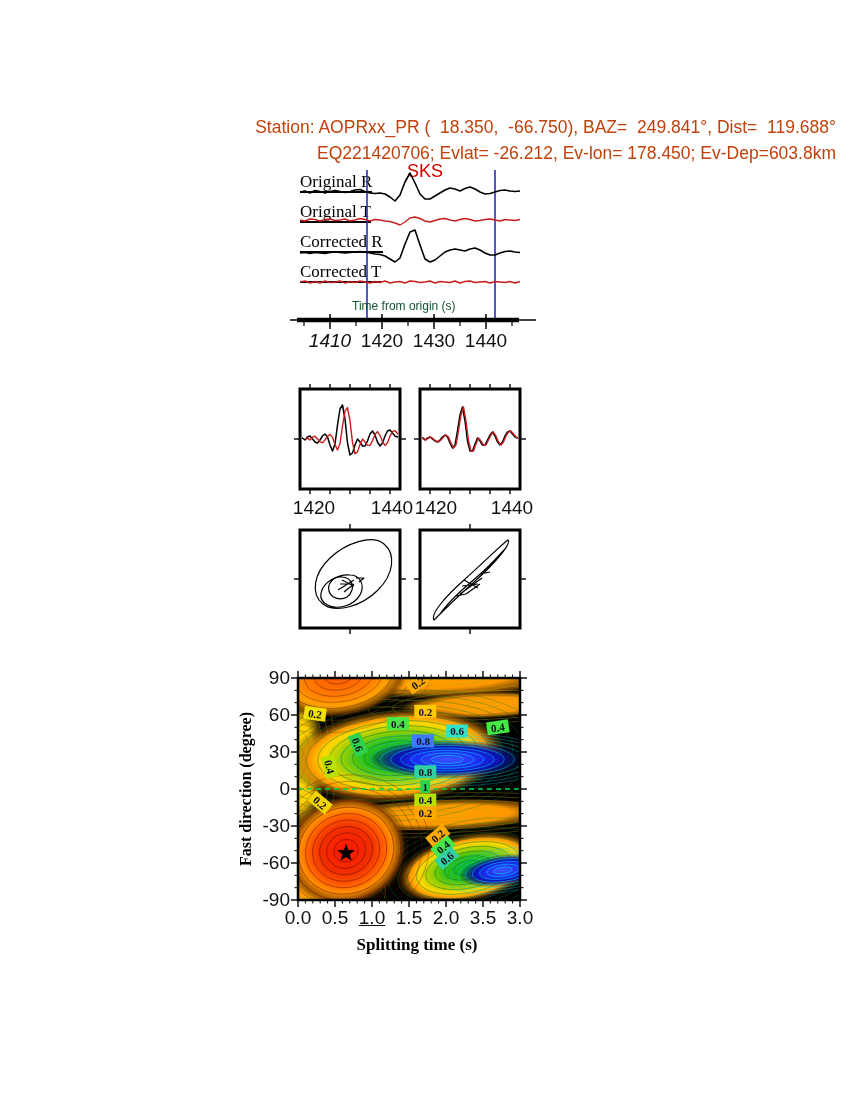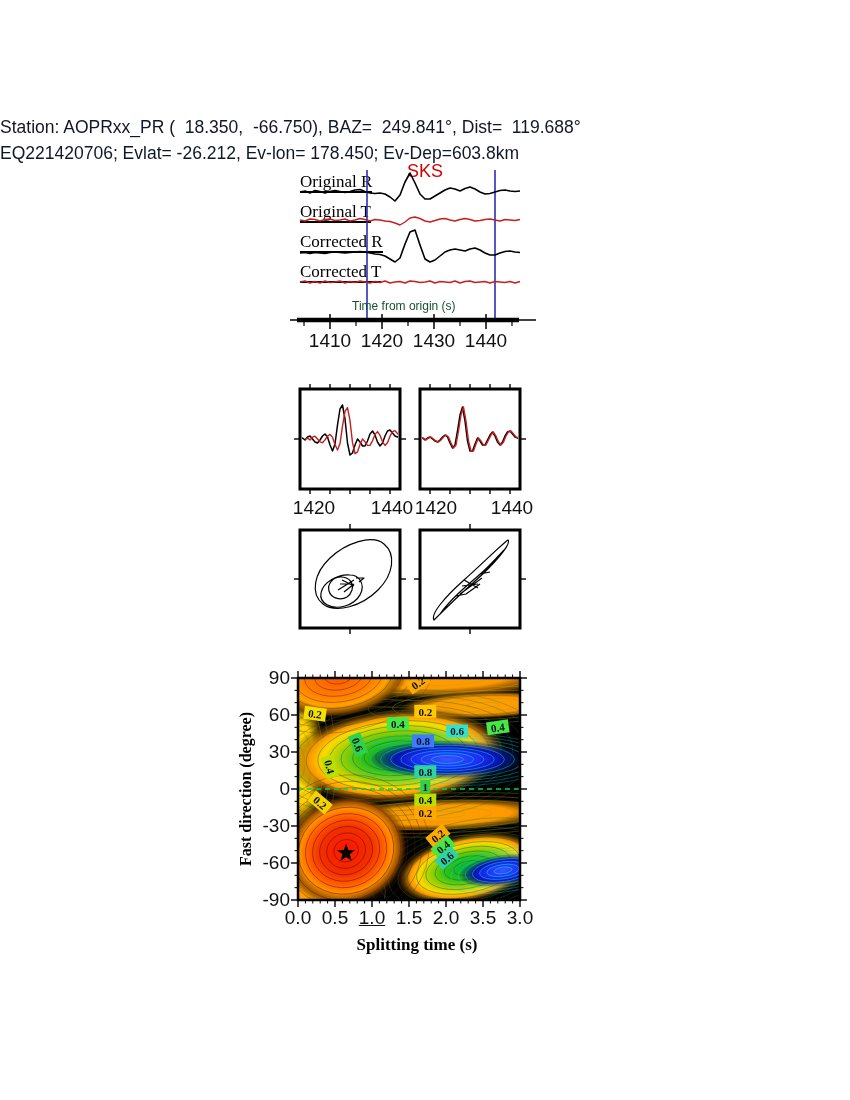--- a/index.html
+++ b/index.html
@@ -1,19 +1,19 @@
 <!DOCTYPE html>
 <html><head>
 <meta charset="utf-8">
 <style>
   html,body{margin:0;padding:0;background:#ffffff;}
   .page{position:relative;width:850px;height:1100px;background:#ffffff;
         font-family:"Liberation Sans",sans-serif;color:#000;overflow:hidden;}
   .abs{position:absolute;}
-  .hdr{left:0;width:836px;text-align:left;font-size:17.5px;white-space:pre;color:#0f172a;}
+  .hdr{left:0;width:836px;text-align:right;font-size:17.5px;white-space:pre;color:#c2410c;}
   .sks{color:#d40000;font-size:18px;}
   .trlabel{font-family:"Liberation Serif","DejaVu Serif",serif;font-weight:normal;font-size:17px;
            border-bottom:2px solid #000;padding-bottom:0px;line-height:19px;}
   .axtitle{font-size:12px;color:#14532d;}
   .ticklab{font-size:19px;color:#111;text-align:center;}
   .ytick{font-size:19px;color:#111;text-align:right;}
   .serifb{font-family:"Liberation Serif","DejaVu Serif",serif;font-weight:bold;}
   .ctitle{left:0;width:818px;text-align:center;font-size:17px;}
   .xlab{left:0;width:818px;text-align:center;font-size:17px;padding-left:8px;}
   .results{left:0;width:820px;text-align:center;font-size:18.5px;color:#111;}
@@ -461,21 +461,21 @@
       <line x1="234" y1="36.66666666666667" x2="237.5" y2="36.66666666666667" stroke="#000" stroke-width="1"></line>
       <line x1="8.5" y1="24.333333333333336" x2="12" y2="24.333333333333336" stroke="#000" stroke-width="1"></line>
       <line x1="234" y1="24.333333333333336" x2="237.5" y2="24.333333333333336" stroke="#000" stroke-width="1"></line>
       <line x1="5" y1="12" x2="12" y2="12" stroke="#000" stroke-width="1.4"></line>
       <line x1="234" y1="12" x2="241" y2="12" stroke="#000" stroke-width="1.4"></line>
     </svg>
 
   <div class="abs xlab serifb" style="top:935px;">Splitting time (s)</div>
 
 
-<div class="abs ticklab" style="position:absolute;left:308px;top:330px;width:44px;">1410</div>
+<div class="abs ticklab" style="position:absolute;left:308px;top:330px;width:44px;font-style:italic;">1410</div>
     <div class="abs ticklab" style="position:absolute;left:360px;top:330px;width:44px;">1420</div>
     <div class="abs ticklab" style="position:absolute;left:412px;top:330px;width:44px;">1430</div>
     <div class="abs ticklab" style="position:absolute;left:464px;top:330px;width:44px;">1440</div>
     <div class="abs ticklab" style="position:absolute;left:289px;top:497px;width:50px;">1420</div>
     <div class="abs ticklab" style="position:absolute;left:367px;top:497px;width:50px;">1440</div>
     <div class="abs ticklab" style="position:absolute;left:411px;top:497px;width:50px;">1420</div>
     <div class="abs ticklab" style="position:absolute;left:487px;top:497px;width:50px;">1440</div>
     <div class="abs ticklab" style="position:absolute;left:276px;top:907px;width:44px;">0.0</div>
     <div class="abs ticklab" style="position:absolute;left:313px;top:907px;width:44px;">0.5</div>
     <div class="abs ticklab" style="position:absolute;left:350px;top:907px;width:44px;text-decoration:underline;">1.0</div>

